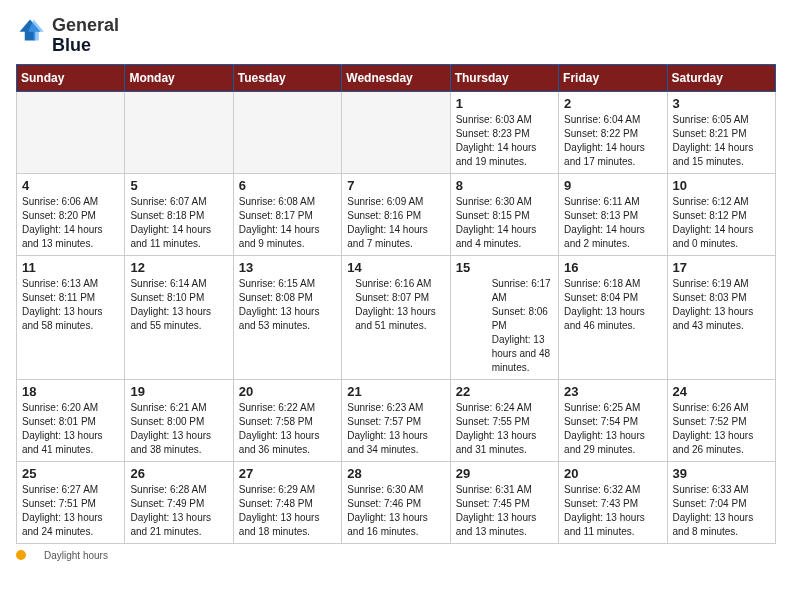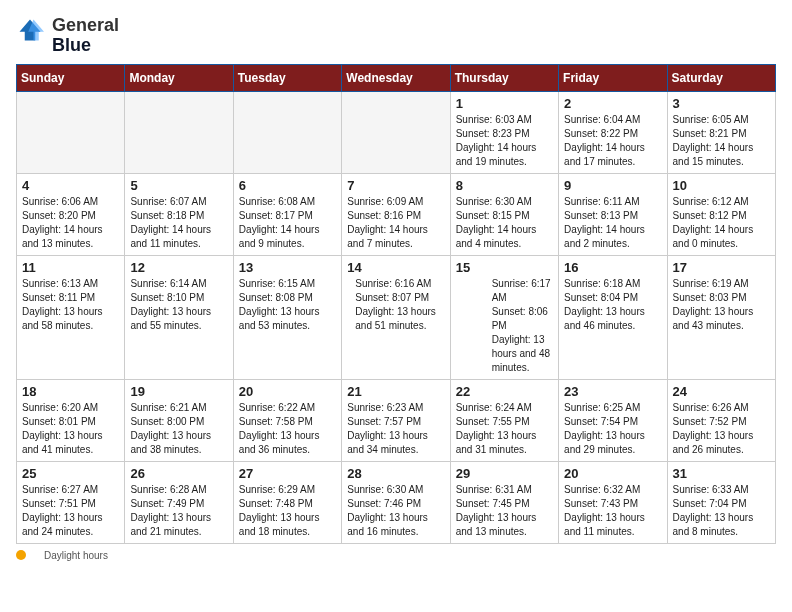--- a/index.html
+++ b/index.html
@@ -370,21 +370,21 @@
         </td>
         <td>
           <span class="day-number">20</span>
           <div style="font-size: 10px; line-height: 1.4;">
             <div>Sunrise: 6:32 AM</div>
             <div>Sunset: 7:43 PM</div>
             <div>Daylight: 13 hours and 11 minutes.</div>
           </div>
         </td>
         <td>
-          <span class="day-number">31</span>
+          <span class="day-number">39</span>
           <div style="font-size: 10px; line-height: 1.4;">
             <div>Sunrise: 6:33 AM</div>
             <div>Sunset: 7:04 PM</div>
             <div>Daylight: 13 hours and 8 minutes.</div>
           </div>
         </td>
       </tr>
     </tbody>
 </table>
 

